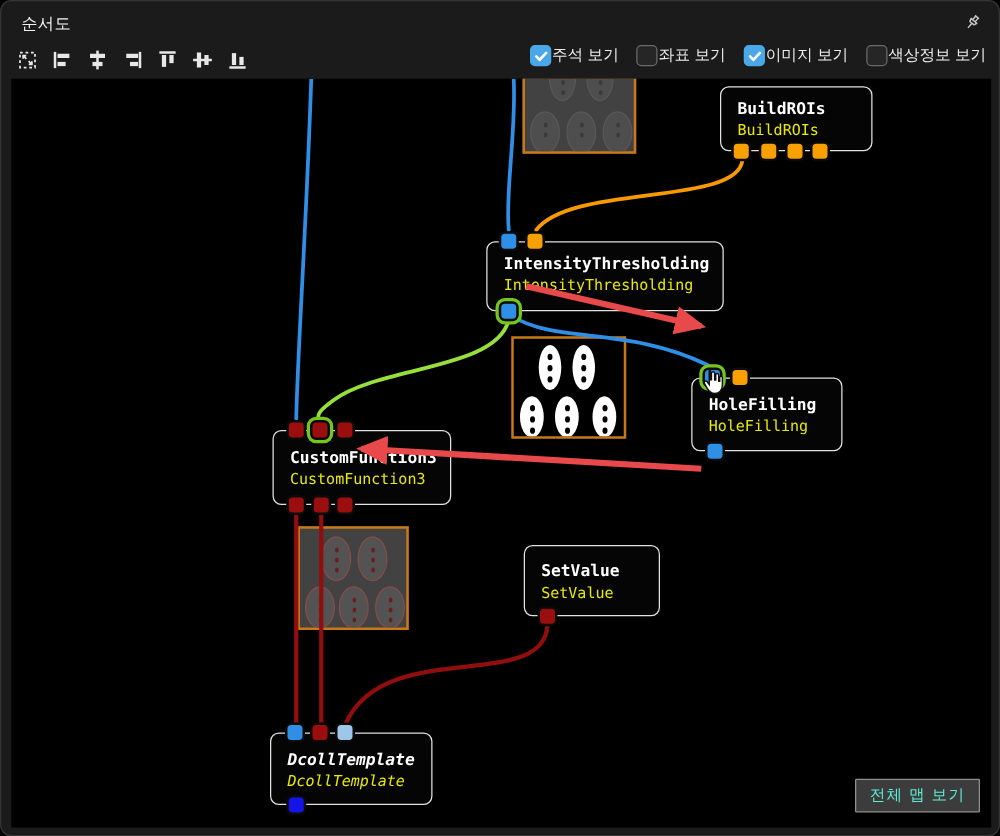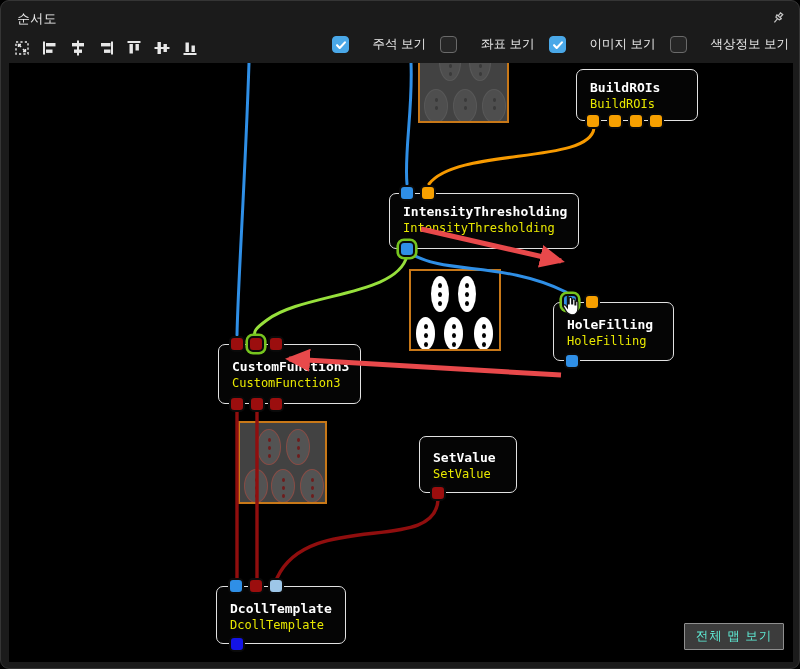--- a/index.html
+++ b/index.html
@@ -10,21 +10,21 @@
   }
   
   .titlebar{position:absolute;left:0;top:0;width:100%;height:32px;}
   .panel-title{position:absolute;left:16px;top:9px;font-size:13px;font-weight:400;color:#f0f0f0;letter-spacing:.3px;}
   .pin{position:absolute;right:12px;top:8px;width:18px;height:18px;opacity:.9;}
   .toolbar{position:absolute;left:0;top:32px;width:100%;height:30px;}
   .tb-icons{position:absolute;left:10px;top:4px;display:flex;gap:6px;}
   .tb-icon{width:22px;height:22px;display:flex;align-items:center;justify-content:center;border-radius:3px;}
   .tb-icon svg{display:block;}
   .tb-checks{position:absolute;right:10px;top:3px;display:flex;gap:14px;align-items:center;}
-  .cb-group{display:flex;align-items:center;gap:24px;}
+  .cb-group{display:flex;align-items:center;gap:1px;}
   .cb{width:17px;height:17px;border-radius:4px;background:#262626;border:1.5px solid #6a6a6a;box-sizing:border-box;position:relative;}
   .cb svg{position:absolute;left:1px;top:1px;display:none;}
   .cb.checked{background:var(--accent-blue,#4AA8E8);border-color:var(--accent-blue,#4AA8E8);}
   .cb.checked svg{display:block;}
   .cb-label{font-size:12.5px;color:#ececec;white-space:nowrap;}
   
   .canvas{position:absolute;left:8px;top:62px;width:784px;height:599px;background:#000;overflow:hidden;}
   svg.layer{position:absolute;left:0;top:0;pointer-events:none;}
   .wire{fill:none;stroke-width:3;stroke-linecap:round;}
   .wire-blue{stroke:var(--wire-blue,#2F8FE6);}
@@ -236,25 +236,25 @@
       <div class="node-subtitle">IntensityThresholding</div>
     </div>
     <div class="node" style="left:544px;top:239px;width:121px;height:59px;padding-top:13px;">
       <div class="node-title">HoleFilling</div>
       <div class="node-subtitle">HoleFilling</div>
     </div>
     <div class="node" style="left:209px;top:281px;width:143px;height:60px;padding-top:13px;">
       <div class="node-title">CustomFunction3</div>
       <div class="node-subtitle">CustomFunction3</div>
     </div>
-    <div class="node" style="left:410px;top:373px;width:98px;height:57px;padding-top:12px;">
+    <div class="node" style="left:410px;top:373px;width:109px;height:57px;padding-top:12px;">
       <div class="node-title">SetValue</div>
       <div class="node-subtitle">SetValue</div>
     </div>
-    <div class="node" style="left:207px;top:523px;width:130px;height:58px;padding-top:13px;">
+    <div class="node" style="left:207px;top:523px;width:130px;height:58px;padding-top:13px;font-style:italic;">
       <div class="node-title">DcollTemplate</div>
       <div class="node-subtitle">DcollTemplate</div>
     </div>
 
     <div class="port p-orange" style="left:576px;top:50px;"></div>
     <div class="port p-orange" style="left:598px;top:50px;"></div>
     <div class="port p-orange" style="left:619px;top:50px;"></div>
     <div class="port p-orange" style="left:639px;top:50px;"></div>
 
     <div class="port p-blue" style="left:390px;top:122px;"></div>

